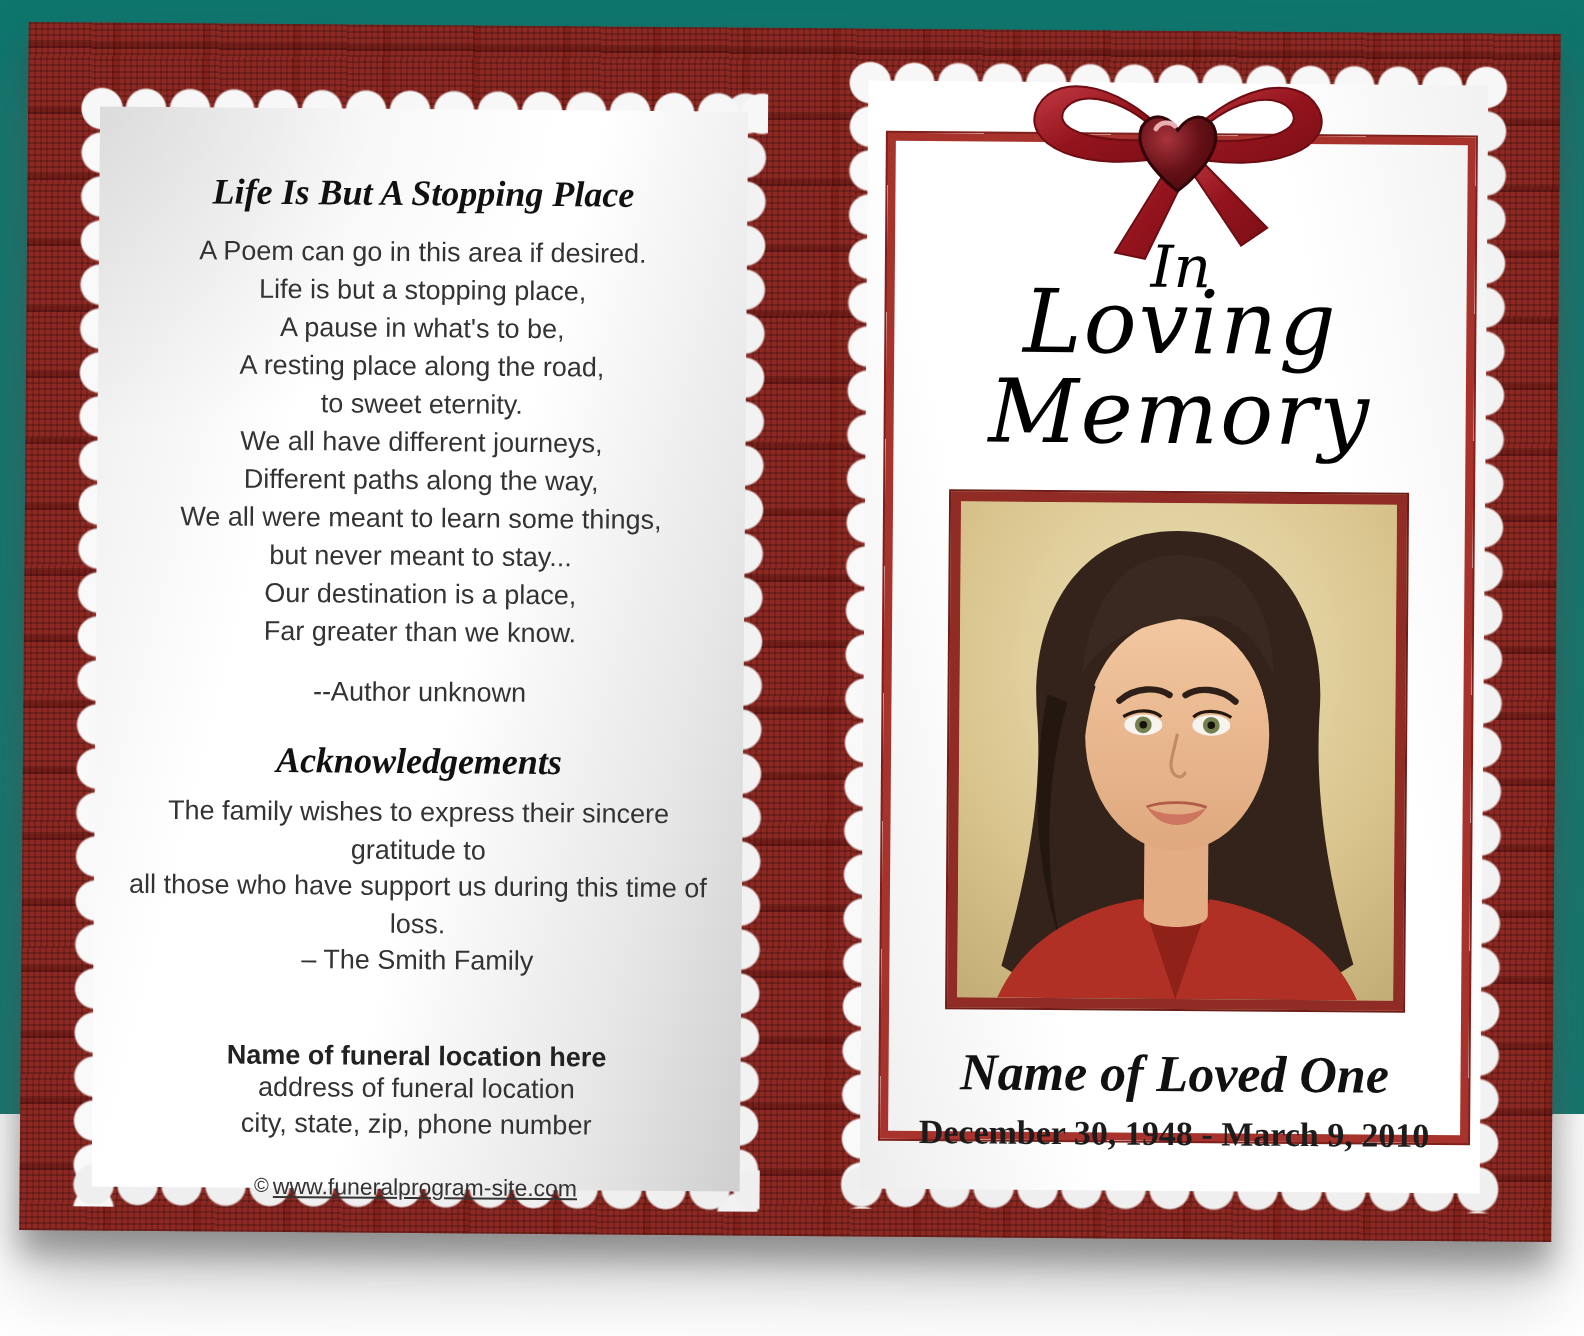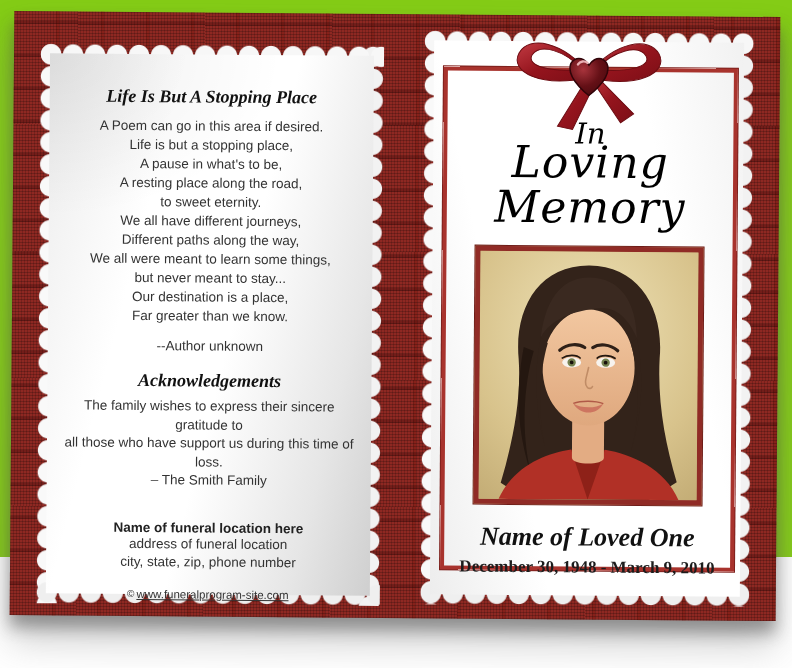--- a/index.html
+++ b/index.html
@@ -1,18 +1,18 @@
 <!DOCTYPE html>
 <html><head>
 <meta charset="utf-8">
 <style>
   html,body{margin:0;padding:0;}
   body{width:792px;height:668px;background:#ffffff;overflow:hidden;
        font-family:"Liberation Sans", sans-serif;}
-  #canvas{position:relative;width:792px;height:557px;background:#84cc16;}
+  #canvas{position:relative;width:792px;height:557px;background:#0f766e;}
 
   
   .program{
     position:absolute;left:12px;top:14px;width:766px;height:604px;
     background-color:#8e2822;
     background-image:
       repeating-linear-gradient(0deg, rgba(0,0,0,.20) 0 1px, rgba(255,255,255,0) 1px 3px),
       repeating-linear-gradient(90deg, rgba(0,0,0,.16) 0 1px, rgba(255,255,255,0) 1px 3px),
       repeating-linear-gradient(0deg, rgba(255,255,255,0) 0 30px, rgba(45,0,0,.28) 30px 33px),
       repeating-linear-gradient(90deg, rgba(255,255,255,0) 0 42px, rgba(120,20,10,.35) 42px 45px);

